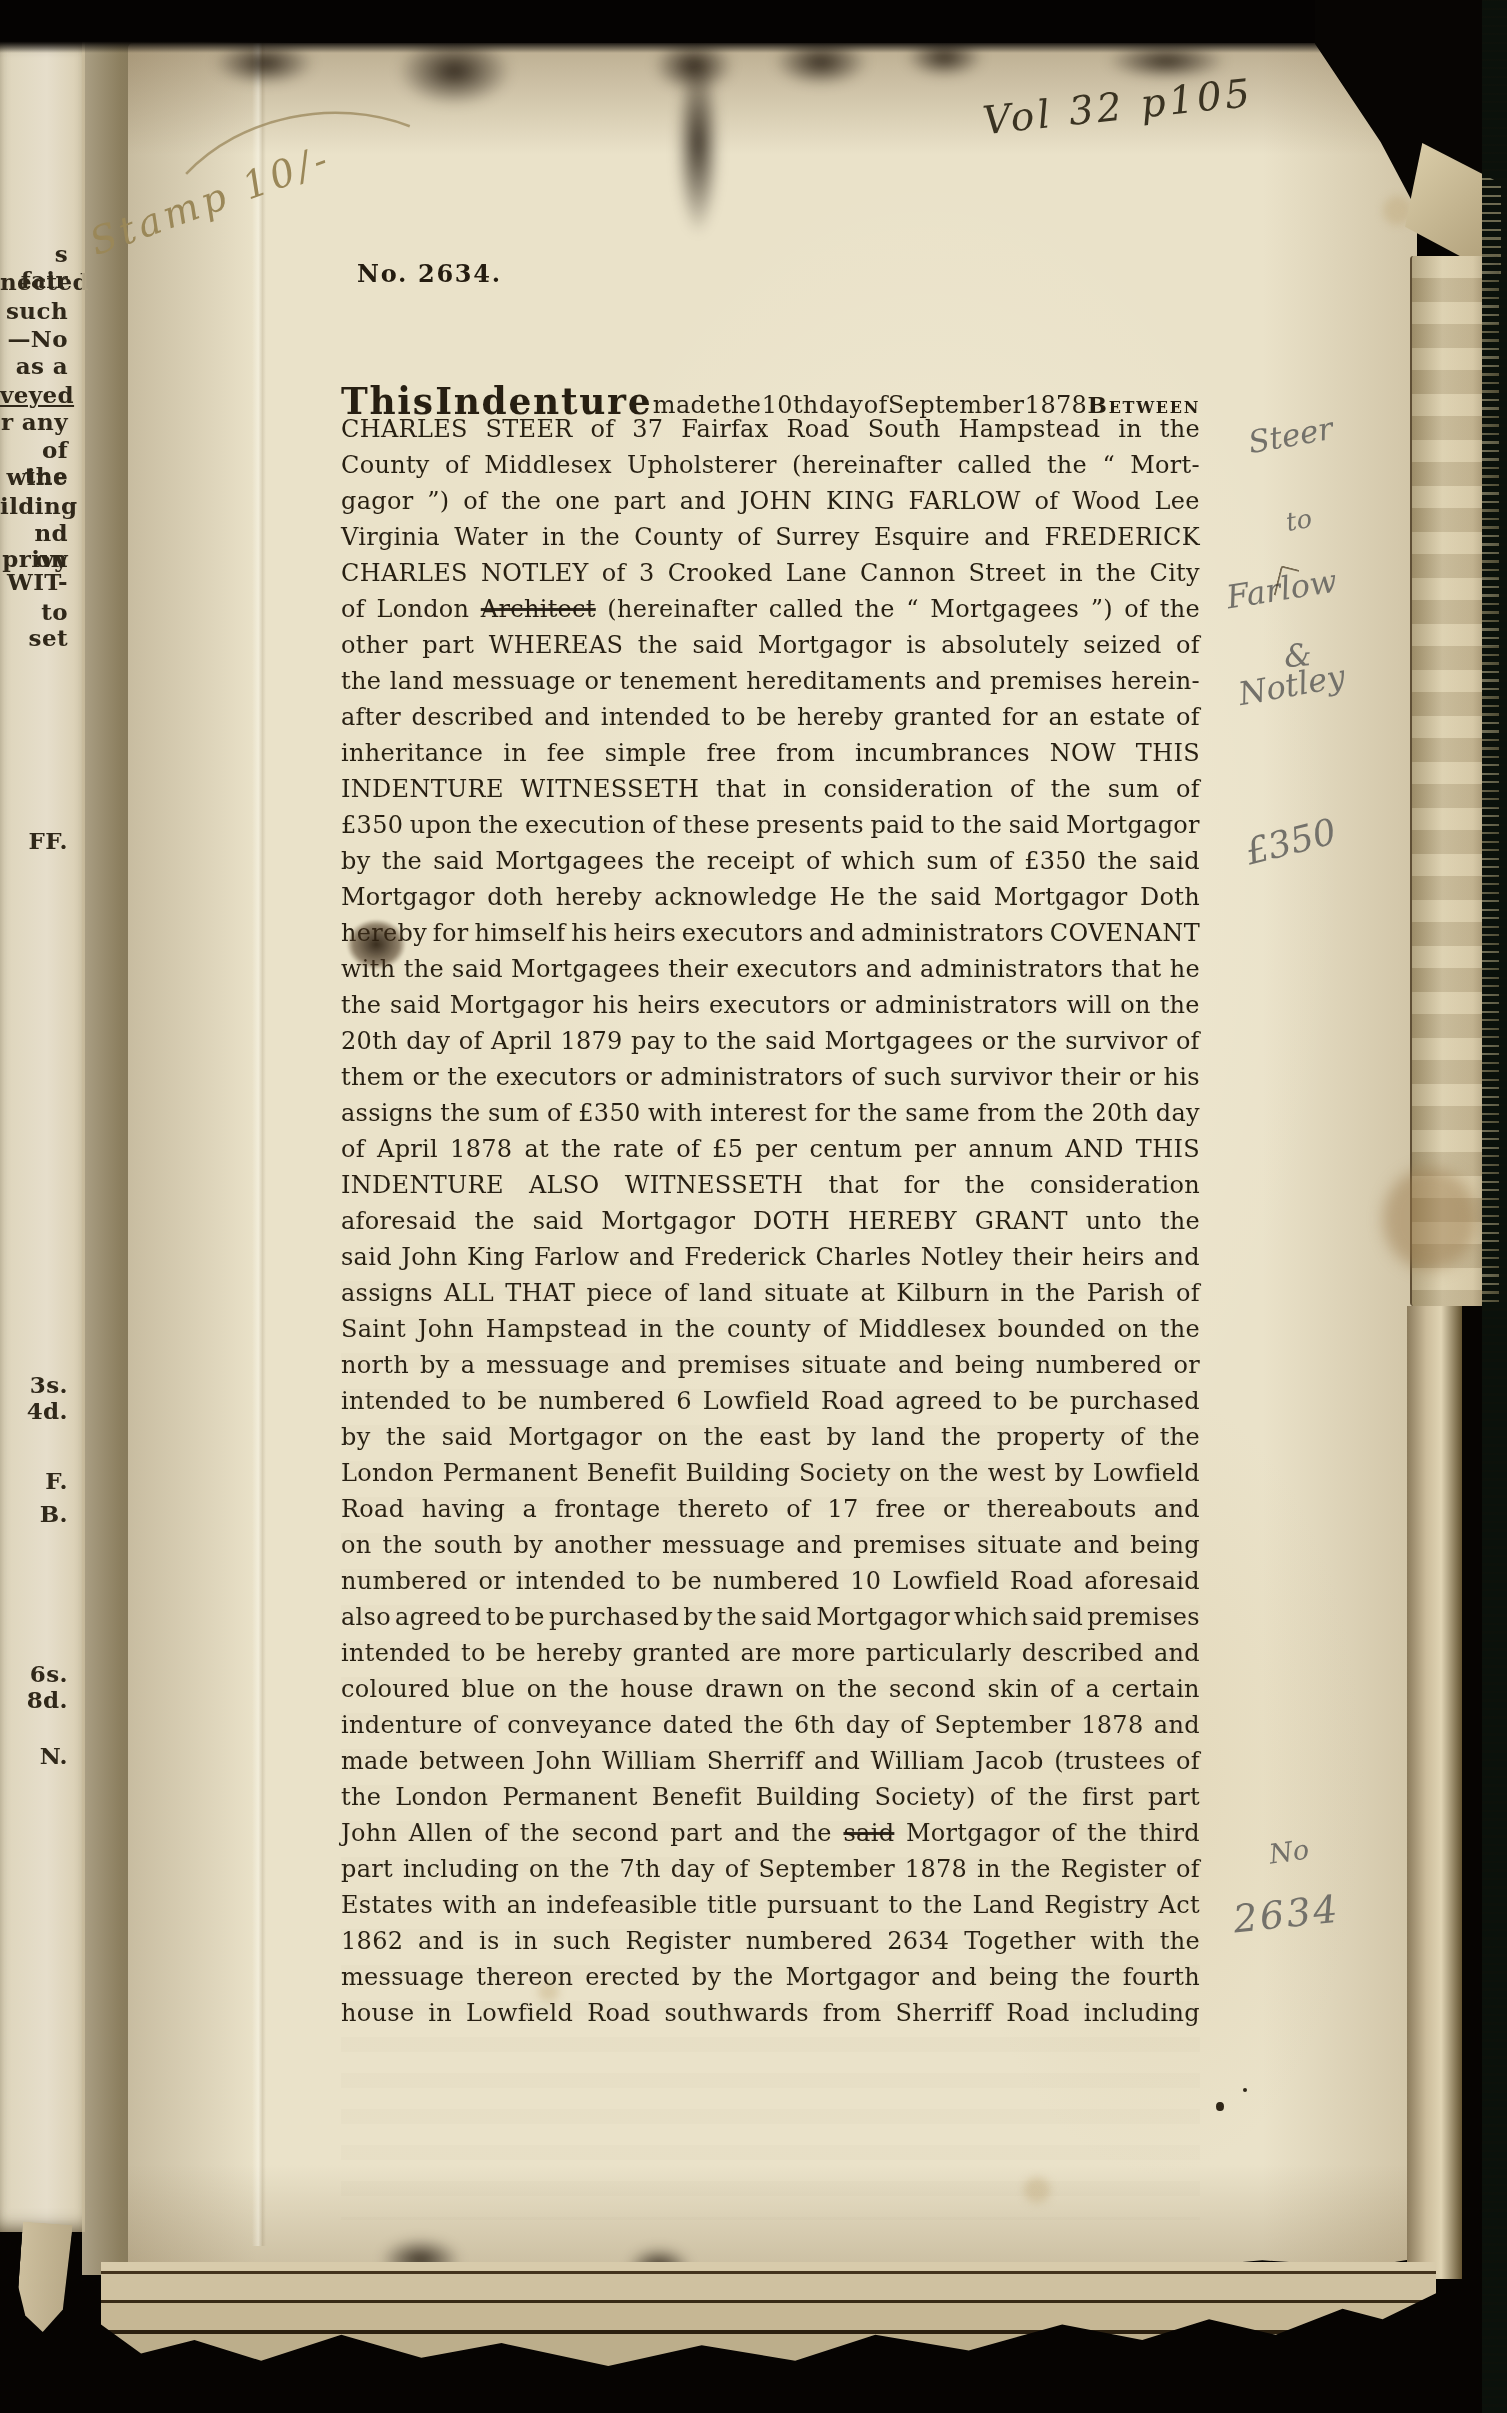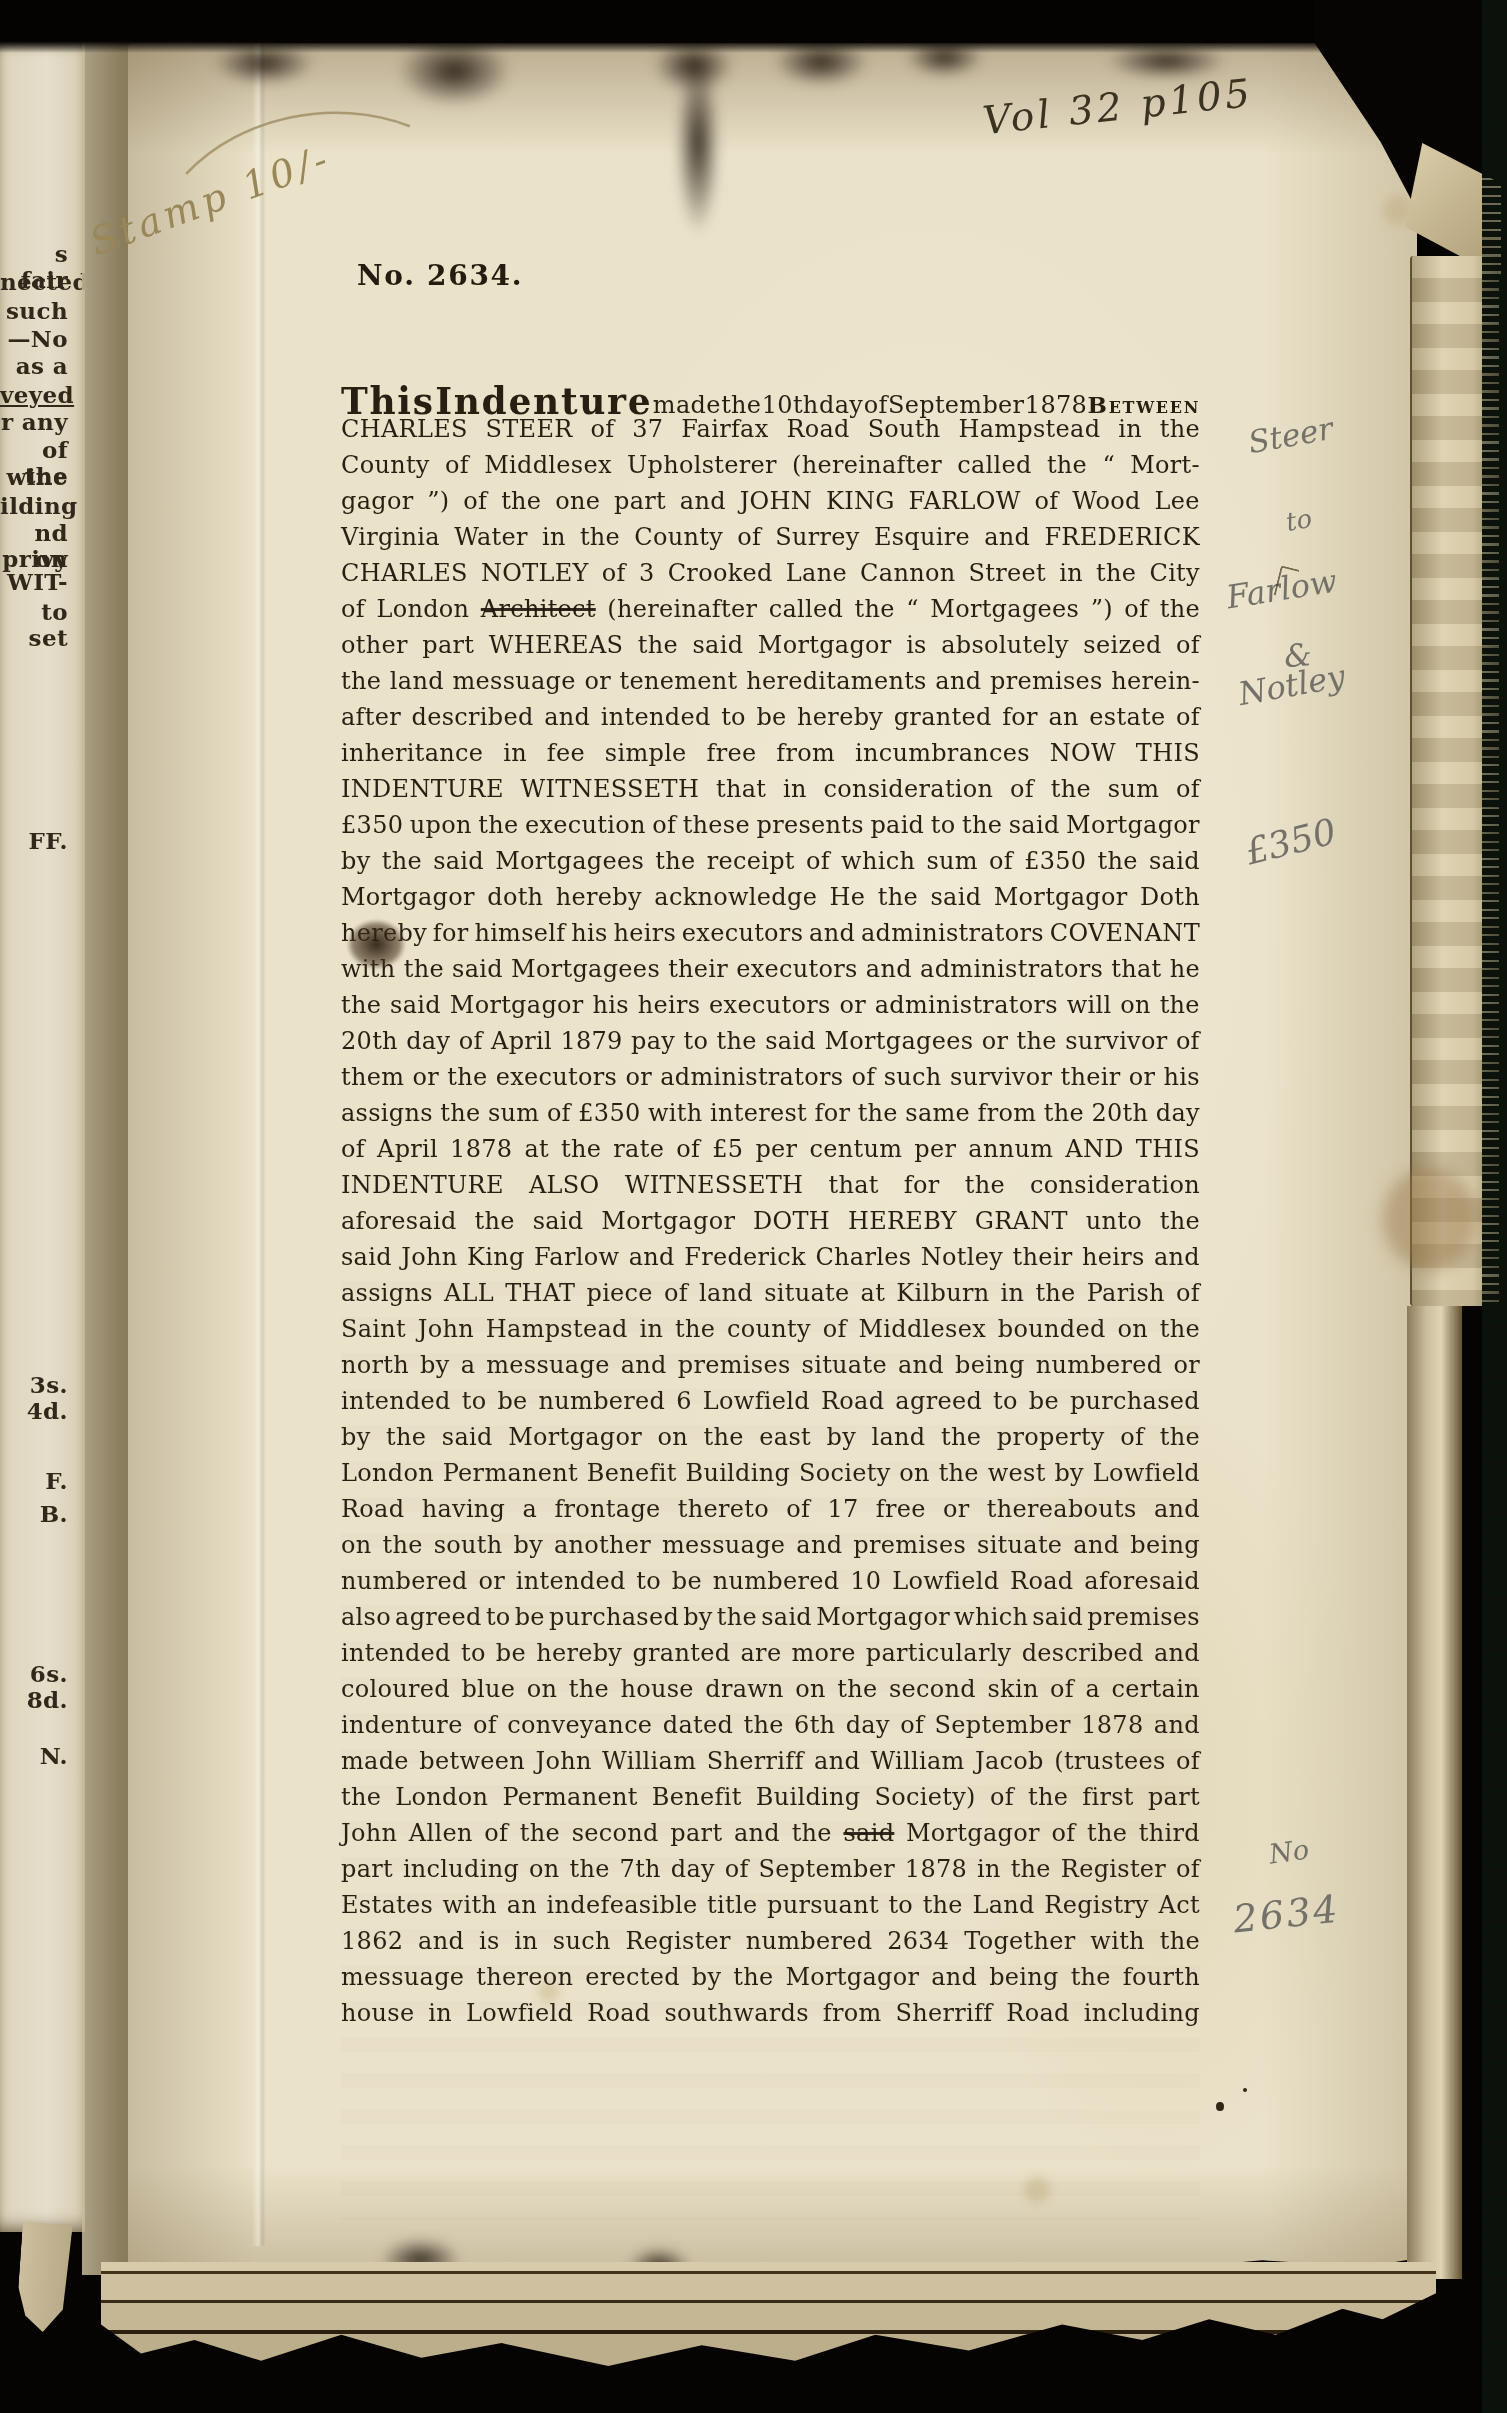--- a/index.html
+++ b/index.html
@@ -30,21 +30,21 @@
       linear-gradient(0deg, rgba(140,118,80,.35) 0%, rgba(140,118,80,0) 5%),
       linear-gradient(90deg, rgba(120,100,65,.30) 0%, rgba(120,100,65,0) 10%, rgba(120,100,65,0) 88%, rgba(150,128,88,.30) 100%),
       #eae2c9;
     border-radius:5.1px 19px 3.4px 3.4px;
     clip-path:polygon(0 0,100% 0,100% 99.2%,96% 99.6%,88% 99.3%,78% 99.8%,66% 99.4%,55% 100%,44% 99.5%,33% 99.9%,22% 99.4%,12% 99.8%,5% 99.4%,0 99.7%);}
   .crease{position:absolute;left:252px;top:43px;width:13.7px;height:2203px;
     background:linear-gradient(90deg,rgba(255,255,244,0),rgba(255,255,246,.38) 45%,rgba(110,92,60,.14) 75%,rgba(110,92,60,0));}
   .foxing{position:absolute;border-radius:50%;filter:blur(4.3px);background:rgba(186,160,110,.35);}
 
   
-  .heading{position:absolute;left:357px;top:259px;font-size:28px;font-weight:bold;
+  .heading{position:absolute;left:357px;top:259px;font-size:24px;font-weight:bold;
     letter-spacing:1.7px;color:#241c10;}
   .doc-text{position:absolute;left:341px;top:379px;width:859px;color:#271f12;
     font-size:24px;letter-spacing:0.3px;}
   .line{display:flex;justify-content:space-between;align-items:baseline;
     height:36px;white-space:nowrap;}
   .line span{display:inline-block;}
   .bl{font-weight:bold;font-size:36px;letter-spacing:1.7px;transform:scaleY(1.05);}
   .sc{font-variant:small-caps;letter-spacing:1.7px;font-weight:bold;font-size:23px;}
   .strike{text-decoration:line-through;text-decoration-thickness:2.6px;text-decoration-color:rgba(30,22,12,.9);}
 

